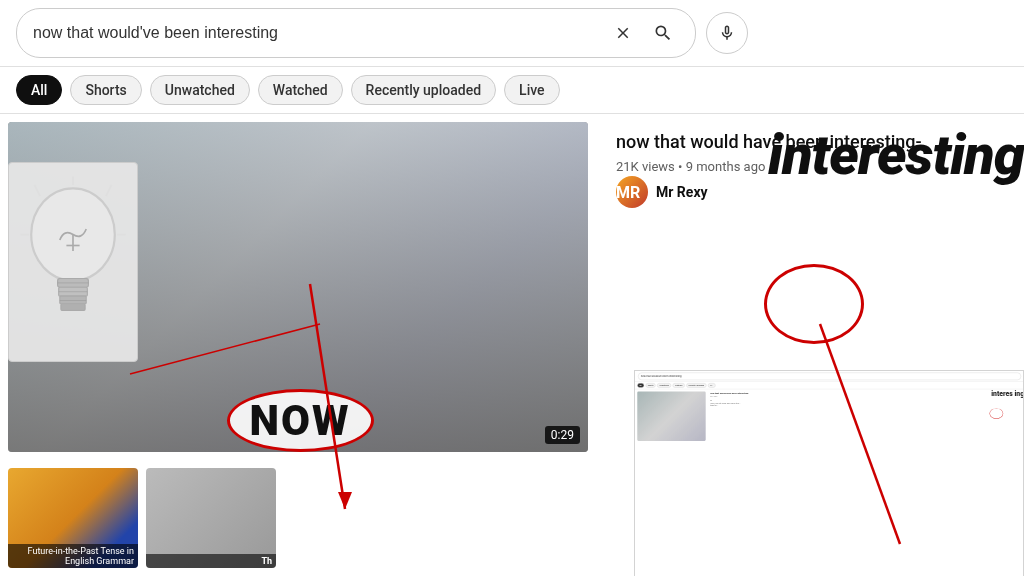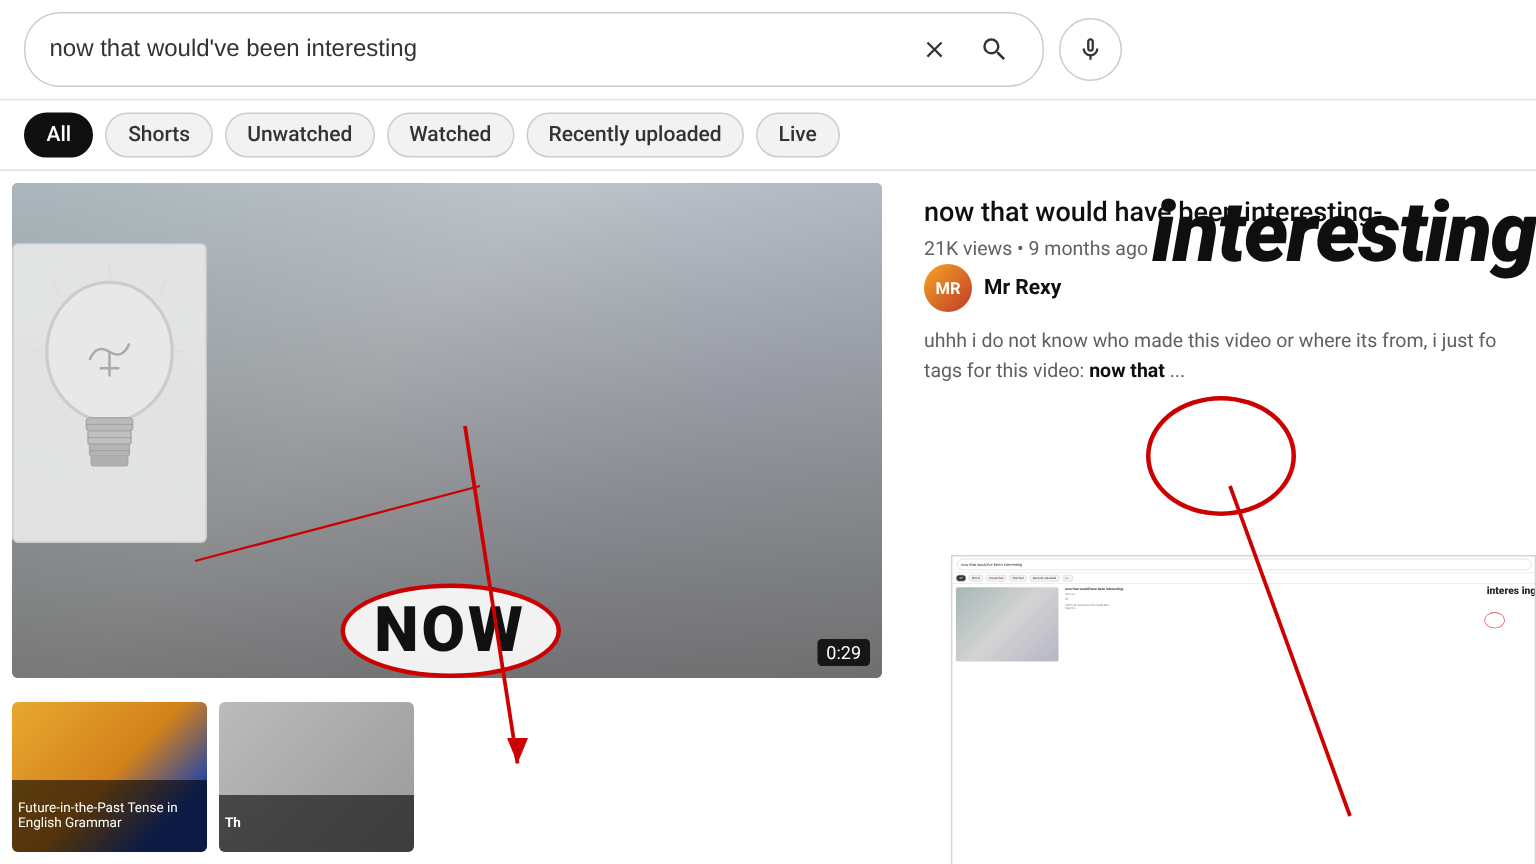--- a/index.html
+++ b/index.html
@@ -172,21 +172,22 @@
       background: linear-gradient(135deg, #e8a830 0%, #d4821a 50%, #2244aa 80%);
     }
     .small-thumb-label {
       position: absolute;
       bottom: 0;
       left: 0;
       right: 0;
       background: rgba(0,0,0,0.6);
       color: #fff;
       font-size: 9px;
-      padding: 14px 4px;
+      padding: 2px 4px;
+      text-align: right;
     }
 
     
     .now-overlay {
       position: absolute;
       bottom: 120px;
       left: 200px;
       width: 200px;
       height: 80px;
       display: flex;
@@ -229,23 +230,23 @@
       gap: 8px;
       margin-bottom: 10px;
     }
     .channel-avatar {
       width: 32px;
       height: 32px;
       border-radius: 50%;
       background: linear-gradient(135deg, #f5a623 0%, #c0392b 100%);
       display: flex;
       align-items: center;
-      justify-content: center;
+      justify-content: flex-start;
       color: #fff;
-      font-size: 11px;
+      font-size: 16px;
       font-weight: bold;
     }
     .channel-name {
       font-size: 14px;
       color: #0f0f0f;
       font-weight: 700;
     }
     .video-description {
       font-size: 13px;
       color: #606060;
@@ -484,27 +485,20 @@
       <span>9 months ago</span>
     </div>
 
     <div class="channel-row">
       <div class="channel-avatar">
         <span>MR</span>
       </div>
       <span class="channel-name">Mr Rexy</span>
     </div>
 
-    <div class="video-description">
-      <span>uhhh i do not know who made this video or where its from, i just fo</span>
-      <br>
-      <span>tags for this video:</span>
-      <strong>now that</strong>
-      <span> ...</span>
-    </div>
 
     <div class="red-circle-annotation"></div>
 
     <div class="screenshot-preview">
       <div class="screenshot-preview-inner">
         <div class="nested-header">
           <input class="nested-search" value="now that would've been interesting" readonly="" style="">
         </div>
         <div class="nested-chips">
           <span class="nested-chip active">All</span>

